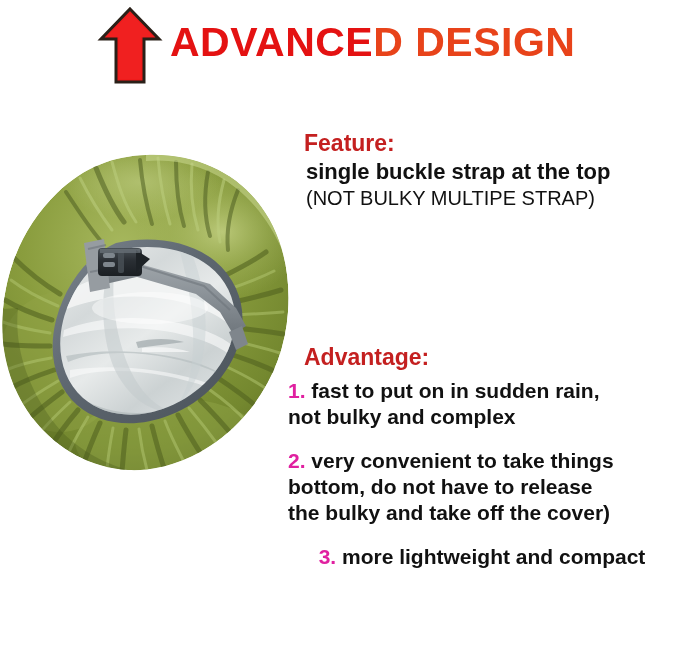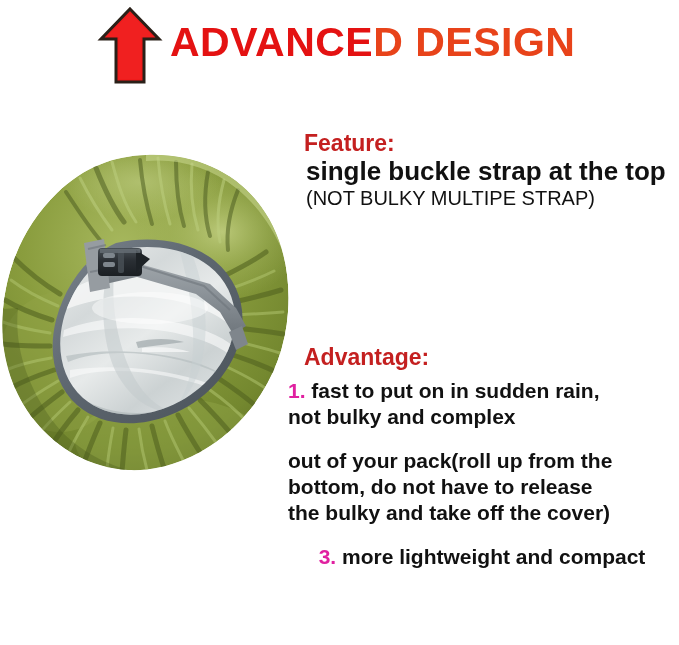--- a/index.html
+++ b/index.html
@@ -66,21 +66,21 @@
   .sec-label {
     color: #c42020;
     font-size: 23px;
     font-weight: bold;
     line-height: 30px;
     margin: 0;
     white-space: nowrap;
   }
   .body-line {
     color: #111111;
-    font-size: 26px;
+    font-size: 22px;
     font-weight: bold;
     line-height: 27px;
     margin: 0;
     white-space: nowrap;
   }
   .body-line.caps { font-size: 20px; font-weight: normal; }
   #feature-block { padding-left: 16px; }
   #feature-block .sec-label { margin-left: 0px; }
   #feature-block .body-line { margin-left: 2px; }
 
@@ -334,21 +334,24 @@
 
       <div class="adv-item" id="adv-1">
         <div>
           <span class="num">1.</span>
           <span>fast to put on in sudden rain,</span>
         </div>
         <div>not bulky and complex</div>
       </div>
 
       <div class="adv-item" id="adv-2">
-        <div>out of your pack(roll up from the</div>
+        <div>
+          <span class="num">2.</span>
+          <span>very convenient to take things</span>
+        </div>
         <div>bottom, do not have to release</div>
         <div>the bulky and take off the cover)</div>
       </div>
 
       <div class="adv-item" id="adv-3">
         <div>
           <span class="num">3.</span>
           <span>more lightweight and compact</span>
         </div>
       </div>

